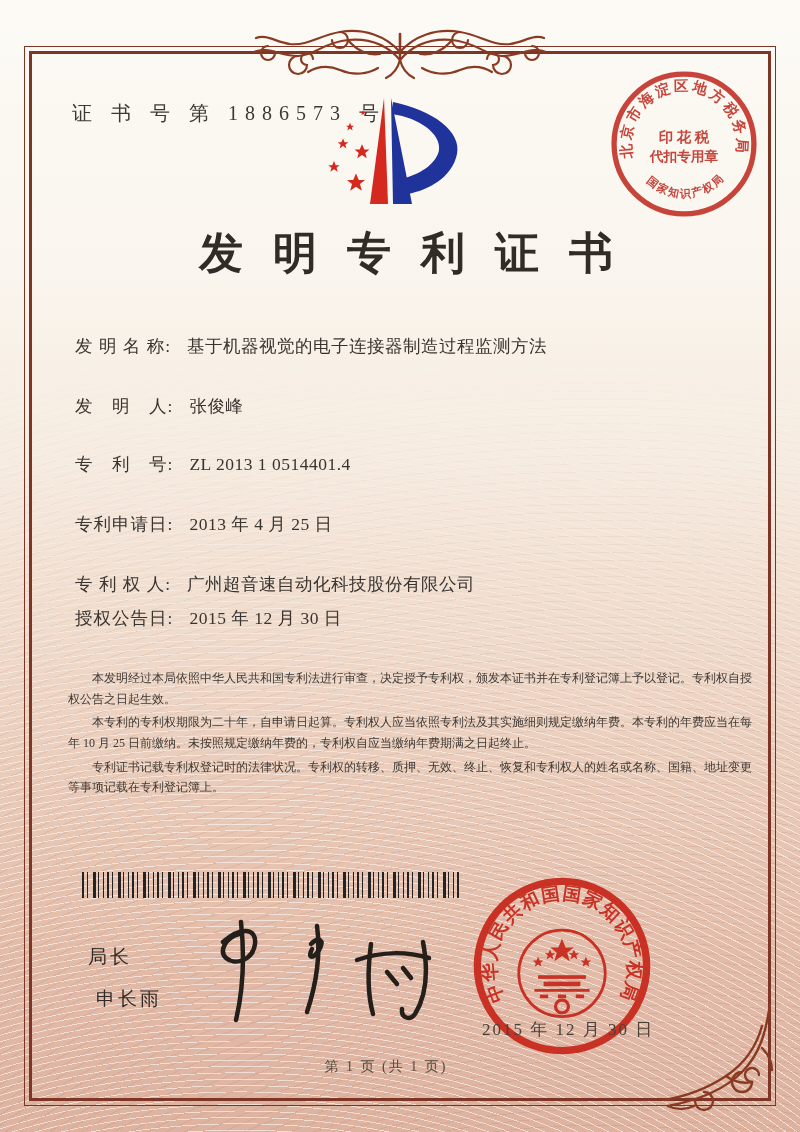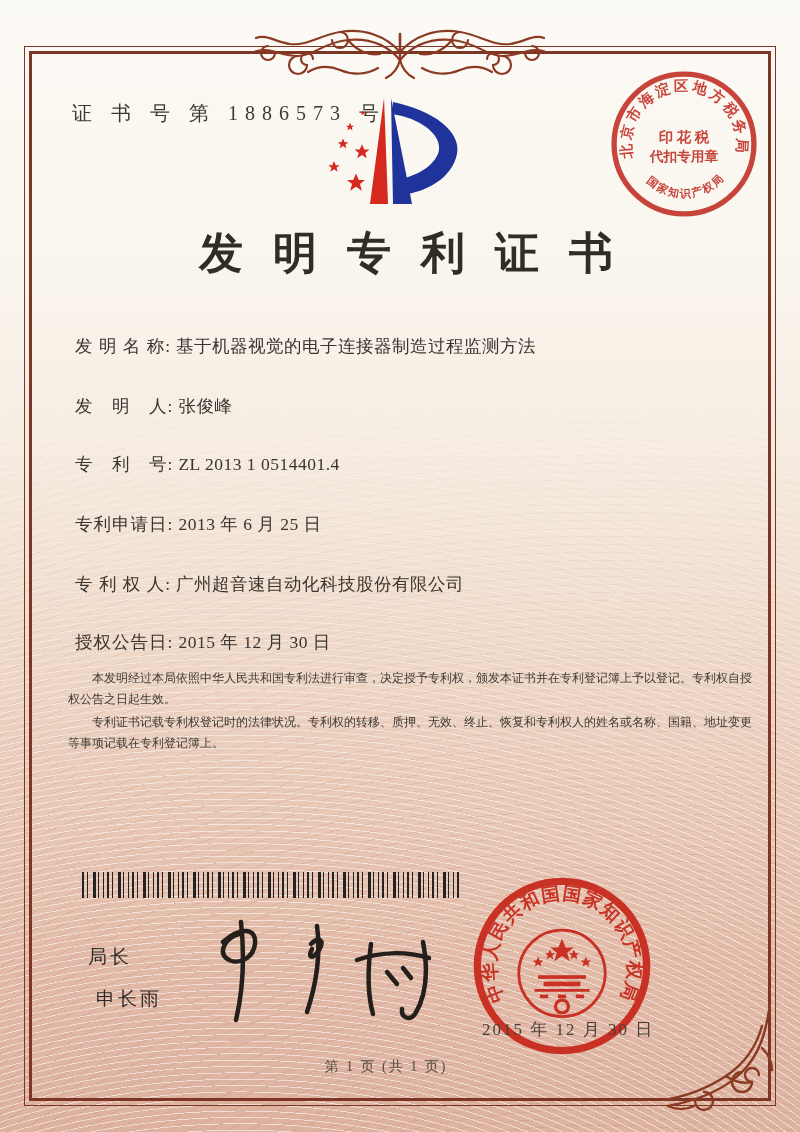--- a/index.html
+++ b/index.html
@@ -16,21 +16,21 @@
     -webkit-mask-image:linear-gradient(180deg, rgba(0,0,0,0) 0%, rgba(0,0,0,0) 30%, rgba(0,0,0,.55) 52%, #000 72%);
     mask-image:linear-gradient(180deg, rgba(0,0,0,0) 0%, rgba(0,0,0,0) 30%, rgba(0,0,0,.55) 52%, #000 72%);
   }
   .frame-outer{position:absolute;left:24px;top:46px;right:24px;bottom:26px;border:1px solid #7d3526;}
   .frame-inner{position:absolute;left:29px;top:51px;right:29px;bottom:31px;border:3px solid #7d3526;}
   .cert-no{position:absolute;left:72px;top:100px;font-size:20px;letter-spacing:7px;color:#3d3833;}
   .title{position:absolute;left:0;top:224px;width:100%;text-align:center;
     font-size:44px;font-weight:700;letter-spacing:30px;padding-left:42px;box-sizing:border-box;color:#322c27;}
   .field{position:absolute;left:75px;font-size:17.5px;color:#3a342f;white-space:nowrap;}
   .field .lab{letter-spacing:1px;text-align:right;}
-  .field .val{margin-left:5px;letter-spacing:.5px;}
+  .field .val{margin-left:16px;letter-spacing:.5px;}
   .paras{position:absolute;left:68px;top:668px;width:684px;}
   .paras p{margin:0 0 3px;font-size:12px;line-height:1.72;text-indent:2em;text-align:justify;color:#3e3833;}
   .barcode{position:absolute;left:82px;top:872px;width:380px;height:26px;opacity:.92;
     background:repeating-linear-gradient(90deg,#151515 0 2px,rgba(0,0,0,0) 2px 5px,#151515 5px 6px,rgba(0,0,0,0) 6px 11px,#151515 11px 14px,rgba(0,0,0,0) 14px 16px,#151515 16px 17px,rgba(0,0,0,0) 17px 21px,#151515 21px 22px,rgba(0,0,0,0) 22px 25px);}
   .signer-title{position:absolute;left:88px;top:944px;font-size:19px;letter-spacing:3px;color:#2f2a25;font-family:"Liberation Sans","DejaVu Sans",sans-serif;}
   .signer-name{position:absolute;left:96px;top:986px;font-size:19px;letter-spacing:3px;color:#2f2a25;font-family:"Liberation Sans","DejaVu Sans",sans-serif;}
   .sig{position:absolute;left:195px;top:916px;}
   .stamp{position:absolute;left:608px;top:68px;width:152px;height:152px;}
   .seal{position:absolute;left:470px;top:874px;width:184px;height:184px;opacity:.93;}
   .seal-date{position:absolute;left:482px;top:1018px;font-size:17px;letter-spacing:2px;color:#4b4138;}
@@ -118,31 +118,32 @@
 <div class="field" style="top:334px">
   <span class="lab">发 明 名 称:</span><span class="val">基于机器视觉的电子连接器制造过程监测方法</span>
 </div>
 <div class="field" style="top:394px">
   <span class="lab">发　明　人:</span><span class="val">张俊峰</span>
 </div>
 <div class="field" style="top:452px">
   <span class="lab">专　利　号:</span><span class="val">ZL 2013 1 0514401.4</span>
 </div>
 <div class="field" style="top:512px">
-  <span class="lab">专利申请日:</span><span class="val">2013 年 6 月 25 日</span>
+  <span class="lab">专利申请日:</span><span class="val">2013 年 4 月 25 日</span>
 </div>
 <div class="field" style="top:572px">
   <span class="lab">专 利 权 人:</span><span class="val">广州超音速自动化科技股份有限公司</span>
 </div>
-<div class="field" style="top:630px">
+<div class="field" style="top:606px">
   <span class="lab">授权公告日:</span><span class="val">2015 年 12 月 30 日</span>
 </div>
 
 <div class="paras">
   <p>本发明经过本局依照中华人民共和国专利法进行审查，决定授予专利权，颁发本证书并在专利登记簿上予以登记。专利权自授权公告之日起生效。</p>
+  <p>本专利的专利权期限为二十年，自申请日起算。专利权人应当依照专利法及其实施细则规定缴纳年费。本专利的年费应当在每年 10 月 25 日前缴纳。未按照规定缴纳年费的，专利权自应当缴纳年费期满之日起终止。</p>
   <p>专利证书记载专利权登记时的法律状况。专利权的转移、质押、无效、终止、恢复和专利权人的姓名或名称、国籍、地址变更等事项记载在专利登记簿上。</p>
 </div>
 
 <div class="barcode"></div>
 
 <div class="signer-title">局长</div>
 <div class="signer-name">申长雨</div>
 
 <svg class="sig" width="250" height="110" viewBox="0 0 250 110">
   <g stroke="#241f1a" stroke-width="4.5" fill="none" stroke-linecap="round" stroke-linejoin="round">

